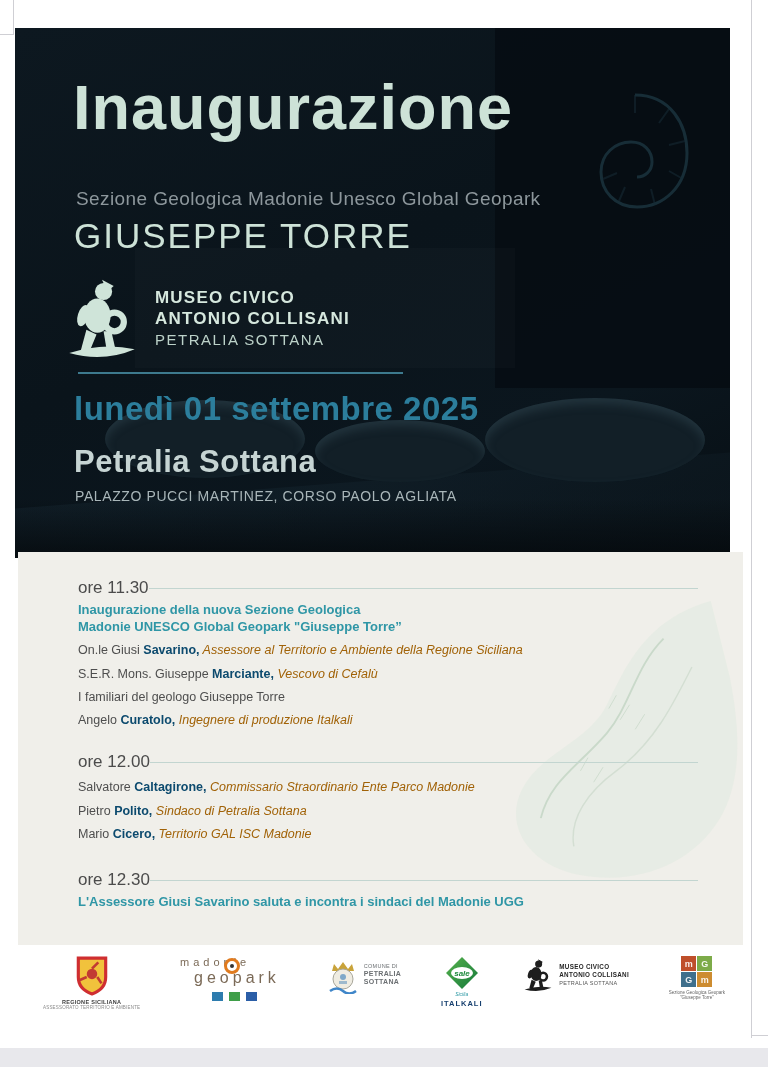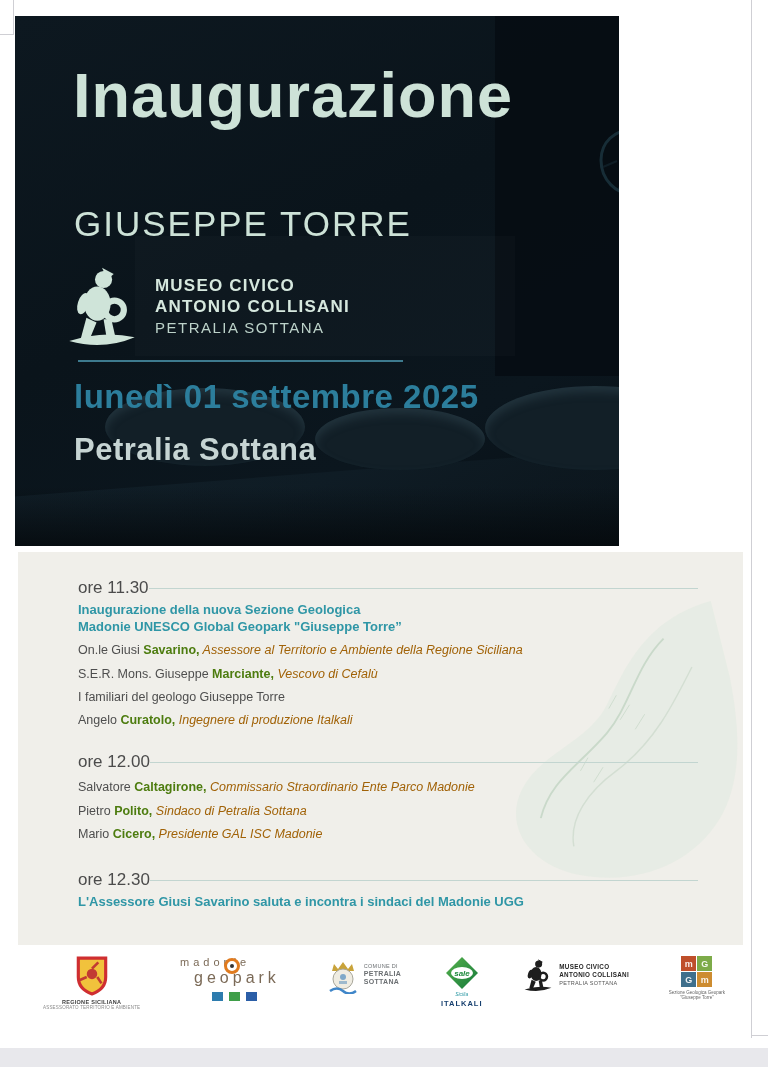--- a/index.html
+++ b/index.html
@@ -4,21 +4,21 @@
 <style>
   html,body{margin:0;padding:0;background:#ffffff;}
   .stage{position:relative;width:768px;height:1067px;background:#ffffff;overflow:hidden;
          font-family:"Liberation Sans",sans-serif;}
 
   
   .edge{position:absolute;background:#cfcfd4;}
   .bottom-strip{position:absolute;left:0;bottom:0;width:768px;height:19px;background:#e8e8ec;}
 
   
-  .hero{position:absolute;left:15px;top:16px;width:604px;height:530px;overflow:hidden;
+  .hero{position:absolute;left:15px;top:28px;width:715px;height:530px;overflow:hidden;
         background:linear-gradient(155deg,#0d1820 0%,#0a141b 45%,#0b161e 75%,#070e13 100%);}
   .hero .case{position:absolute;left:480px;top:0;width:250px;height:360px;background:rgba(3,8,12,0.55);}
   .hero .case2{position:absolute;left:120px;top:220px;width:380px;height:120px;background:rgba(255,255,255,0.02);}
   .hero .tabletop{position:absolute;left:0;top:400px;width:730px;height:130px;
         background:linear-gradient(100deg,rgba(24,42,53,0.45),rgba(14,26,34,0.55));
         clip-path:polygon(0 62%,100% 18%,100% 100%,0 100%);}
   .hero .shadowfoot{position:absolute;left:0;top:470px;width:730px;height:60px;background:linear-gradient(rgba(4,8,11,0),rgba(4,8,11,0.8));}
   .rock{position:absolute;border-radius:50%;background:#121f27;box-shadow:inset 0 6px 10px rgba(62,88,100,0.35);}
   .ammonite{position:absolute;left:560px;top:55px;opacity:0.85;}
 
@@ -38,21 +38,21 @@
 
   
   .panel{position:absolute;left:18px;top:552px;width:725px;height:393px;background:#f0efea;overflow:hidden;}
   .panel-inner{position:relative;padding:26px 45px 0 60px;z-index:2;}
   .wm{position:absolute;right:-10px;top:30px;z-index:1;}
 
   .time-row{display:flex;align-items:center;gap:0;font-size:17px;color:#4b4b4b;margin-top:0;}
   .time-row .rule{flex:1;height:1px;background:#c2d5d0;}
   .slot-title{font-size:13px;font-weight:700;color:#2f96a6;line-height:1.32;margin-top:3px;}
   .person{font-size:12.5px;color:#4e4e4e;margin-top:7px;line-height:1.3;}
-  .person b{color:#4d7c0f;}
+  .person b{color:#0c4a6e;}
   .person i{color:#a16207;}
   .gap-a{height:24px;} .gap-b{height:28px;}
 
   
   .footer{position:absolute;left:15px;top:956px;width:738px;height:86px;display:flex;
           justify-content:space-between;align-items:flex-start;padding:0 28px;box-sizing:border-box;}
   .logo{display:flex;flex-direction:column;align-items:center;}
   .cap-b{font-size:5.5px;font-weight:700;color:#3c3c3c;letter-spacing:0.3px;margin-top:3px;white-space:nowrap;}
   .cap-s{font-size:4.5px;color:#8a8a8a;letter-spacing:0.2px;white-space:nowrap;}
 
@@ -114,36 +114,38 @@
       <path d="M60 12 L60 30 M94 26 L84 40 M110 58 L94 62 M108 96 L94 88 M80 122 L76 106 M44 118 L50 104 M28 96 L42 90" stroke="#1a323d" stroke-width="2" fill="none" opacity="0.55"></path>
     </svg>
 
     <div class="tabletop"></div>
     <div class="rock" style="left:90px;top:372px;width:200px;height:78px;"></div>
     <div class="rock" style="left:300px;top:392px;width:170px;height:62px;"></div>
     <div class="rock" style="left:470px;top:370px;width:220px;height:84px;"></div>
     <div class="shadowfoot"></div>
 
     <div class="hero-title">Inaugurazione</div>
+    <div class="hero-sub">Sezione Geologica Madonie Unesco Global Geopark</div>
     <div class="hero-name">GIUSEPPE TORRE</div>
 
     <div class="mlogo">
       <svg width="78" height="88" viewBox="0 0 100 110" style="color:#cfe4d9">
         <use href="#figman"></use>
       </svg>
       <div class="mlogo-text">
         <div class="l1">MUSEO CIVICO</div>
         <div class="l2">ANTONIO COLLISANI</div>
         <div class="l3">PETRALIA SOTTANA</div>
       </div>
     </div>
 
     <div class="hero-rule"></div>
     <div class="hero-date">lunedì 01 settembre 2025</div>
     <div class="hero-place">Petralia Sottana</div>
+    <div class="hero-venue">PALAZZO PUCCI MARTINEZ, CORSO PAOLO AGLIATA</div>
   </div>
 
   <div class="panel">
     <svg class="wm" width="330" height="340" viewBox="0 0 340 360">
       <path d="M300 20 C230 40 210 90 190 130 C170 170 120 180 100 220 C80 260 110 300 160 310 C220 322 280 300 310 250 C335 207 330 150 320 100 Z" fill="#e0eae0" opacity="0.55"></path>
       <path d="M250 60 C220 90 215 130 190 160 C160 195 130 210 120 250" stroke="#b6cdb8" fill="none" stroke-width="2" opacity="0.6"></path>
       <path d="M280 90 C260 130 240 170 200 200 C170 222 150 250 155 280" stroke="#c2d4c2" fill="none" stroke-width="1.5" opacity="0.55"></path>
       <path d="M200 120 l-8 14 m22 -4 l-10 16 m26 -6 l-10 16 m-50 30 l-8 14 m24 -4 l-10 16" stroke="#b6cdb8" stroke-width="1" opacity="0.5"></path>
     </svg>
 
@@ -163,21 +165,21 @@
       <div class="person"><span>Angelo </span><b>Curatolo,</b><i> Ingegnere di produzione Italkali</i></div>
 
       <div class="gap-a"></div>
 
       <div class="time-row">
         <span>ore 12.00</span>
         <span class="rule"></span>
       </div>
       <div class="person"><span>Salvatore </span><b>Caltagirone,</b><i> Commissario Straordinario Ente Parco Madonie</i></div>
       <div class="person"><span>Pietro </span><b>Polito,</b><i> Sindaco di Petralia Sottana</i></div>
-      <div class="person"><span>Mario </span><b>Cicero,</b><i> Presidente GAL ISC Madonie</i></div>
+      <div class="person"><span>Mario </span><b>Cicero,</b><i> Territorio GAL ISC Madonie</i></div>
 
       <div class="gap-b"></div>
 
       <div class="time-row">
         <span>ore 12.30</span>
         <span class="rule"></span>
       </div>
       <div class="slot-title">
         <div>L'Assessore Giusi Savarino saluta e incontra i sindaci del Madonie UGG</div>
       </div>

